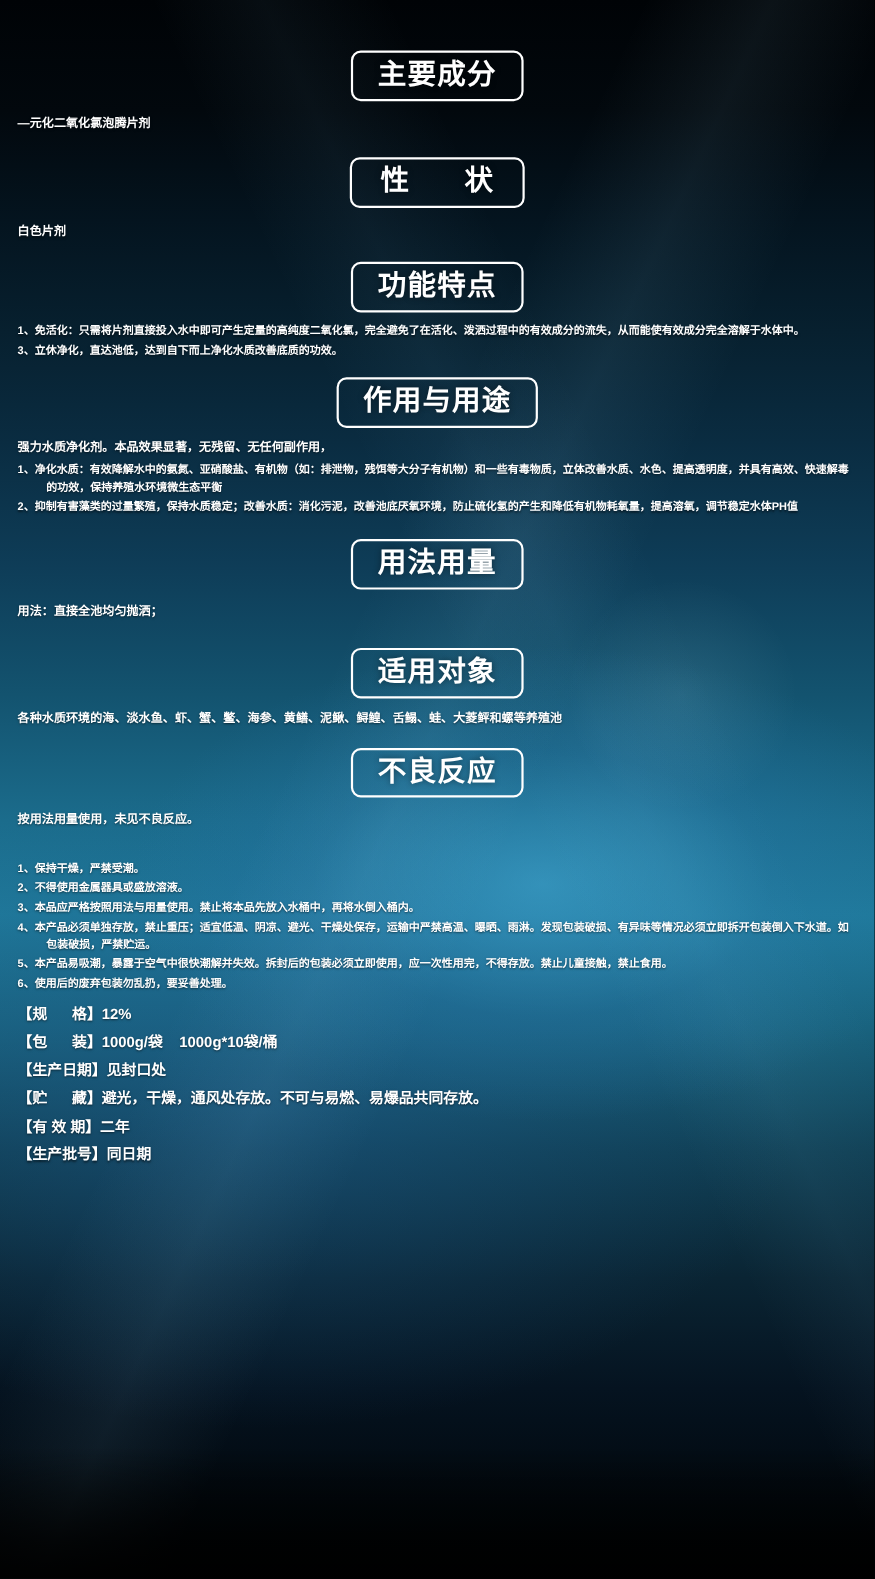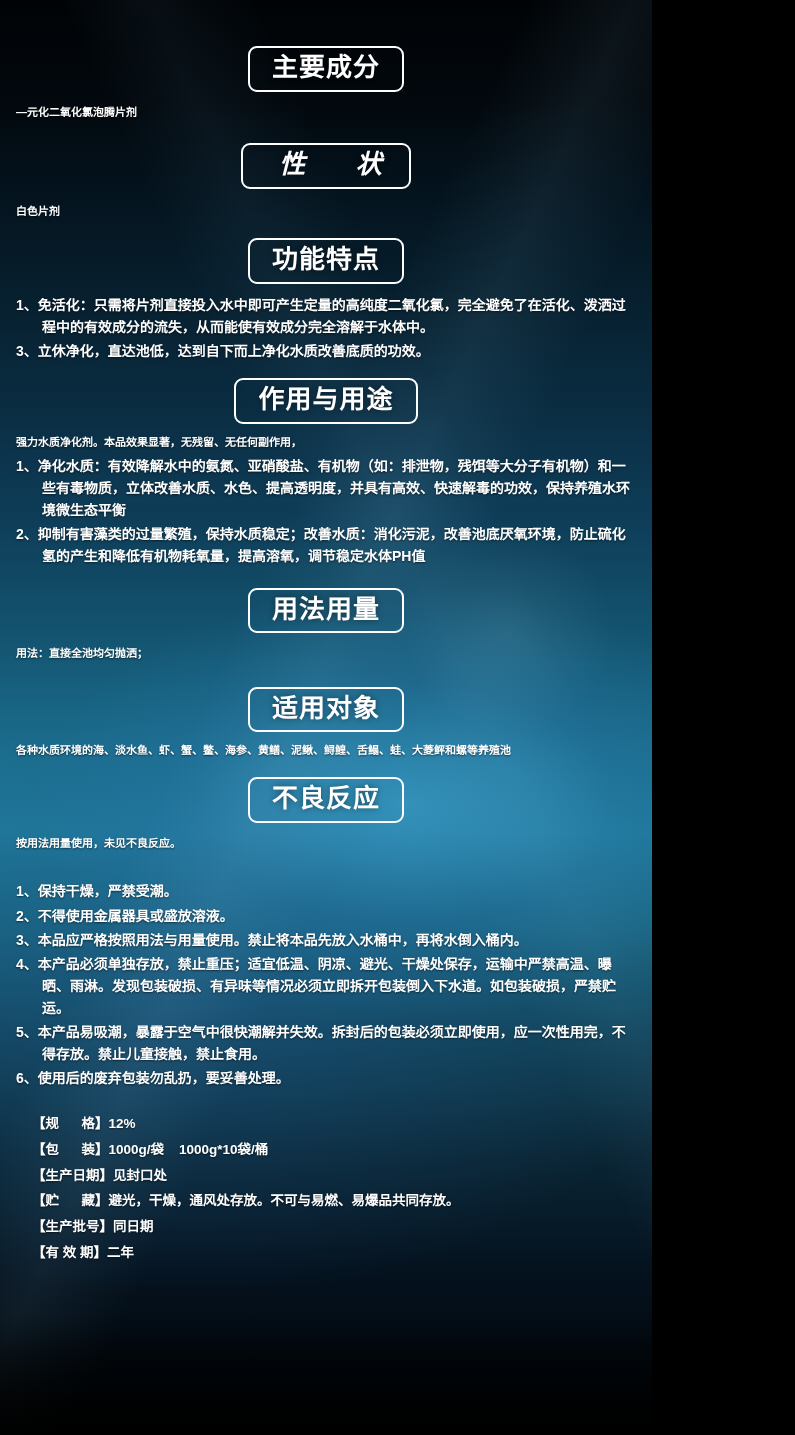--- a/index.html
+++ b/index.html
@@ -6,21 +6,21 @@
   html, body { margin: 0; padding: 0; }
   body {
     width: 795px;
     height: 1435px;
     font-family: "Liberation Sans", sans-serif;
     background: #000;
     overflow: hidden;
   }
   #page {
     position: relative;
-    width: 652px;
+    width: 795px;
     height: 1435px;
     color: #ffffff;
     background:
       radial-gradient(ellipse 520px 300px at 62% 56%, rgba(70,170,215,0.55) 0%, rgba(40,120,170,0.30) 40%, rgba(0,0,0,0) 72%),
       radial-gradient(ellipse 700px 420px at 30% 70%, rgba(30,90,140,0.45) 0%, rgba(0,0,0,0) 70%),
       linear-gradient(180deg,
         #000306 0%,
         #02080d 7%,
         #04141f 14%,
         #07202f 21%,
@@ -72,46 +72,46 @@
     border-radius: 9px;
     padding: 5px 22px 7px;
     font-size: 26px;
     font-weight: bold;
     letter-spacing: 1px;
     line-height: 1.15;
     text-align: center;
     white-space: pre;
     text-shadow: 0 0 6px rgba(0,0,0,0.45);
   }
-  .head-box.wide { padding-left: 36px; padding-right: 26px; font-style: italic; }
+  .head-box.wide { padding-left: 26px; padding-right: 26px; }
 
   p, li, div.txt { text-shadow: 0 1px 2px rgba(0,0,0,0.55); }
 
   .body-text {
     font-size: 11px;
     font-weight: bold;
     line-height: 1.55;
     margin: 0;
   }
 
   ol.num-list {
     list-style: none;
     margin: 0;
     padding: 0;
   }
   ol.num-list > li {
-    font-size: 14px;
+    font-size: 10px;
     font-weight: bold;
     line-height: 1.58;
     margin: 0 0 2px 0;
     padding-left: 26px;
     text-indent: -26px;
   }
 
-  .spec-list { margin: 16px; padding: 0; list-style: none; }
+  .spec-list { margin: 0; padding: 0; list-style: none; }
   .spec-list li {
     font-size: 13.5px;
     font-weight: bold;
     line-height: 1.9;
     white-space: pre;
   }
   .gap-4 { height: 4px; }
   .gap-6 { height: 6px; }
   .gap-10 { height: 10px; }
   .gap-12 { height: 12px; }
@@ -204,18 +204,18 @@
       <li>6、使用后的废弃包装勿乱扔，要妥善处理。</li>
     </ol>
 
     <div class="gap-4"></div>
 
     <ul class="spec-list">
       <li>【规      格】12%</li>
       <li>【包      装】1000g/袋    1000g*10袋/桶</li>
       <li>【生产日期】见封口处</li>
       <li>【贮      藏】避光，干燥，通风处存放。不可与易燃、易爆品共同存放。</li>
+      <li>【有 效 期】二年</li>
       <li>【生产批号】同日期</li>
-      <li>【有 效 期】二年</li>
     </ul>
 
   </div>
 </div>
 
 </body></html>

